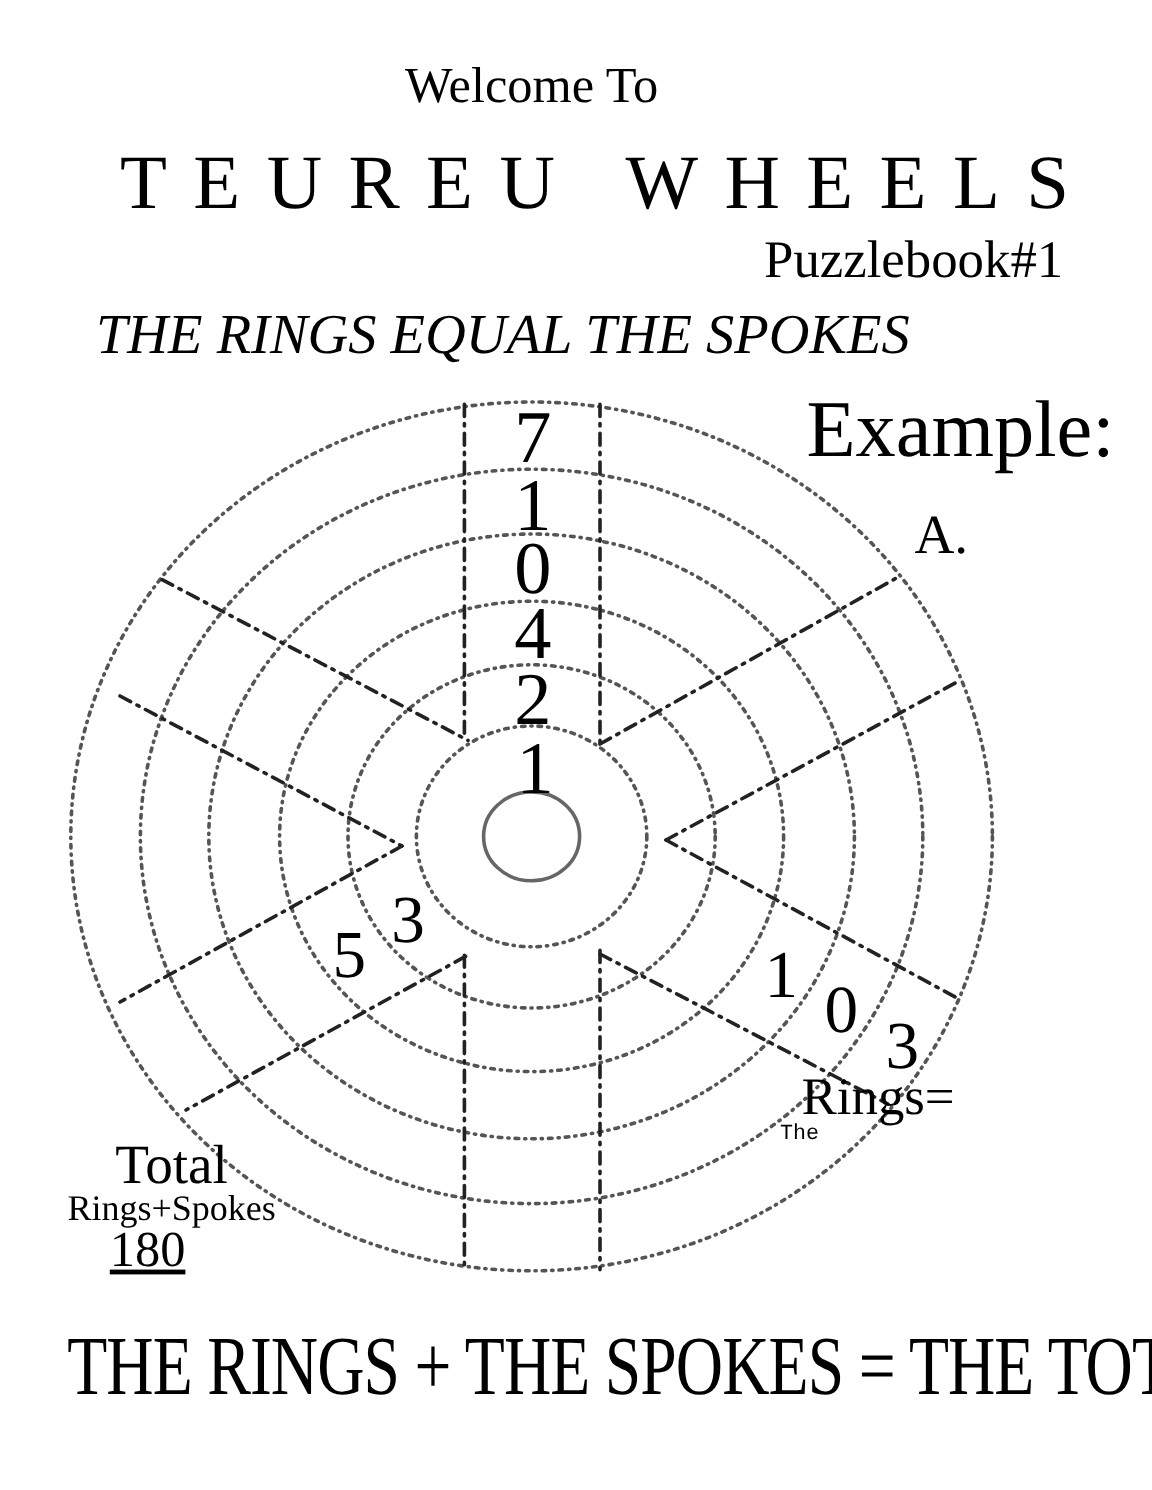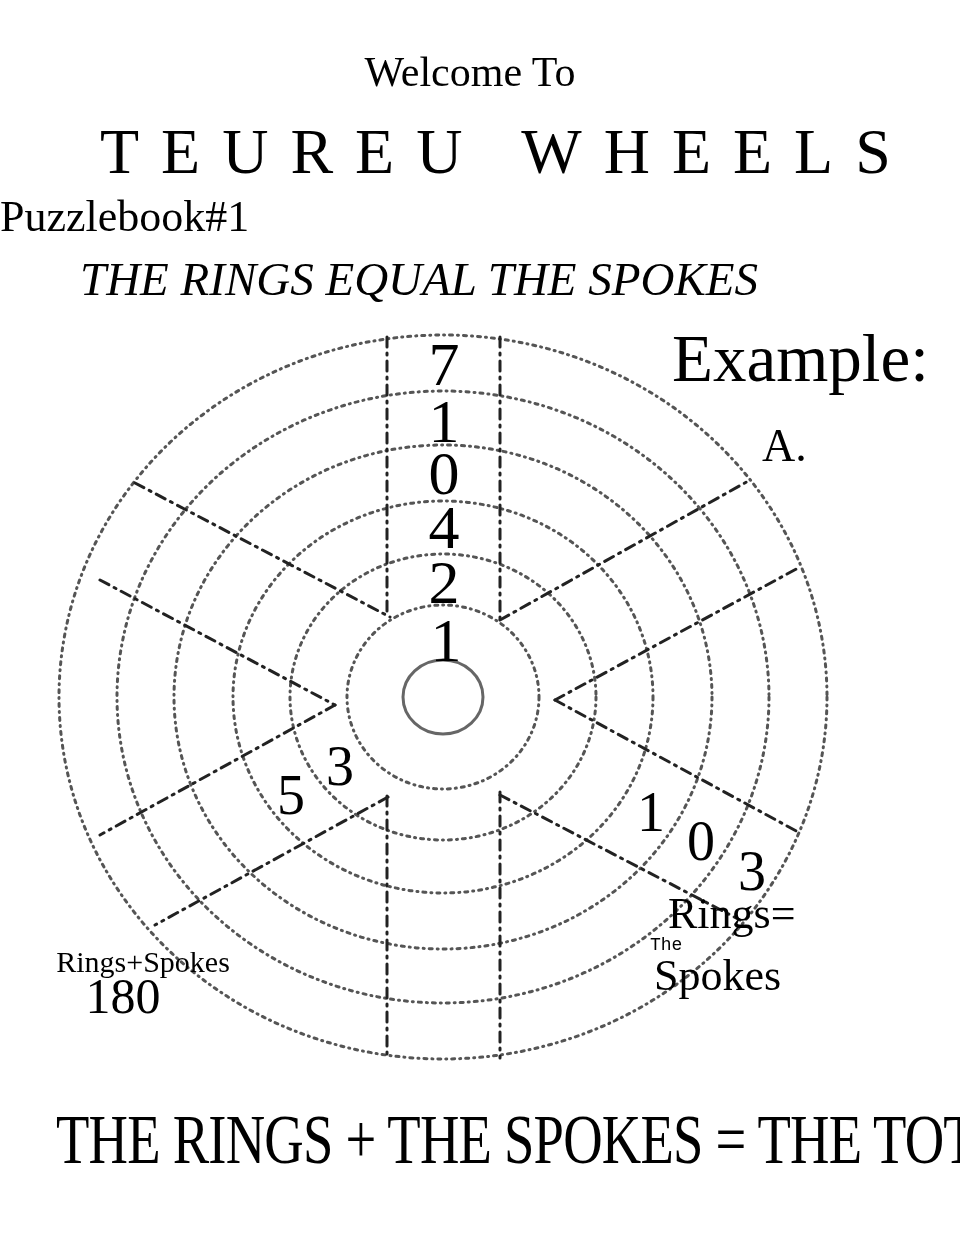--- a/index.html
+++ b/index.html
@@ -1,34 +1,34 @@
 <!DOCTYPE html>
 <html><head>
 <meta charset="utf-8">
 <style>
   html, body { margin: 0; padding: 0; background: #ffffff; }
   body { width: 960px; height: 1242px; position: relative; overflow: hidden;
          font-family: "Liberation Serif", "DejaVu Serif", serif; color: #000; }
   .abs { position: absolute; white-space: nowrap; }
 
-  #welcome { top: 48px; left: 0; width: 886px; text-align: center; font-size: 42px; line-height: 48px; padding-left: 27px; }
+  #welcome { top: 48px; left: 0; width: 886px; text-align: center; font-size: 42px; line-height: 48px; }
   #title { top: 116px; left: 80px; font-size: 64px; letter-spacing: 22px; line-height: 72px; margin-left: 20px; }
-  #subtitle { top: 192px; left: 0; width: 886px; text-align: left; font-size: 44px; line-height: 50px; }
+  #subtitle { top: 192px; left: 0; width: 886px; text-align: right; font-size: 44px; line-height: 50px; }
   #rule { top: 252px; left: 80px; font-size: 47px; line-height: 54px; font-style: italic; }
 
   #example-label { top: 330px; left: 672px; font-size: 67px; line-height: 56px; }
   #example-letter { top: 420px; left: 762px; font-size: 46px; line-height: 52px; }
 
   #wheel { position: absolute; left: 0; top: 0; }
   .num { font-family: "Liberation Serif", serif; fill: #000; }
 
   #total-block { top: 948px; left: 54px; text-align: center; width: 178px; }
   #total-label { display: block; font-size: 46px; line-height: 46px; }
   #total-sub { display: block; font-size: 30px; line-height: 28px; }
-  #total-value { display: block; font-size: 50px; line-height: 40px; margin-left: -40px; }
+  #total-value { display: block; font-size: 42px; line-height: 40px; margin-left: -40px; text-decoration: underline; }
 
   #rings-block { top: 892px; left: 668px; text-align: left; width: 160px; }
   #rings-label { display: block; font-size: 44px; line-height: 44px; }
   #rings-the { display: block; font-size: 18px; line-height: 18px; margin-left: -18px; font-family: Liberation Mono, monospace; }
   #rings-spokes { display: block; font-size: 44px; line-height: 44px; margin-left: -14px; }
 
   #equation { top: 1100px; left: 56px; font-size: 70px; line-height: 80px;
               transform: scaleX(0.78); transform-origin: left top; letter-spacing: -1px; }
 </style>
 </head>
@@ -90,23 +90,23 @@
     <text x="651" y="831">1</text>
     <text x="701" y="860">0</text>
     <text x="752" y="890">3</text>
   </g>
 </svg>
 
 <div class="abs" id="example-label">Example:</div>
 <div class="abs" id="example-letter">A.</div>
 
 <div class="abs" id="total-block">
+  <span id="total-label">Total</span>
   <span id="total-sub">Rings+Spokes</span>
   <span id="total-value">180</span>
 </div>
 
 <div class="abs" id="rings-block">
   <span id="rings-label">Rings=</span>
   <span id="rings-the">The</span>
-  <span id="rings-spokes">Spokes</span>
 </div>
 
 <div class="abs" id="equation">THE RINGS + THE SPOKES = THE TOTAL</div>
 
 </body></html>

